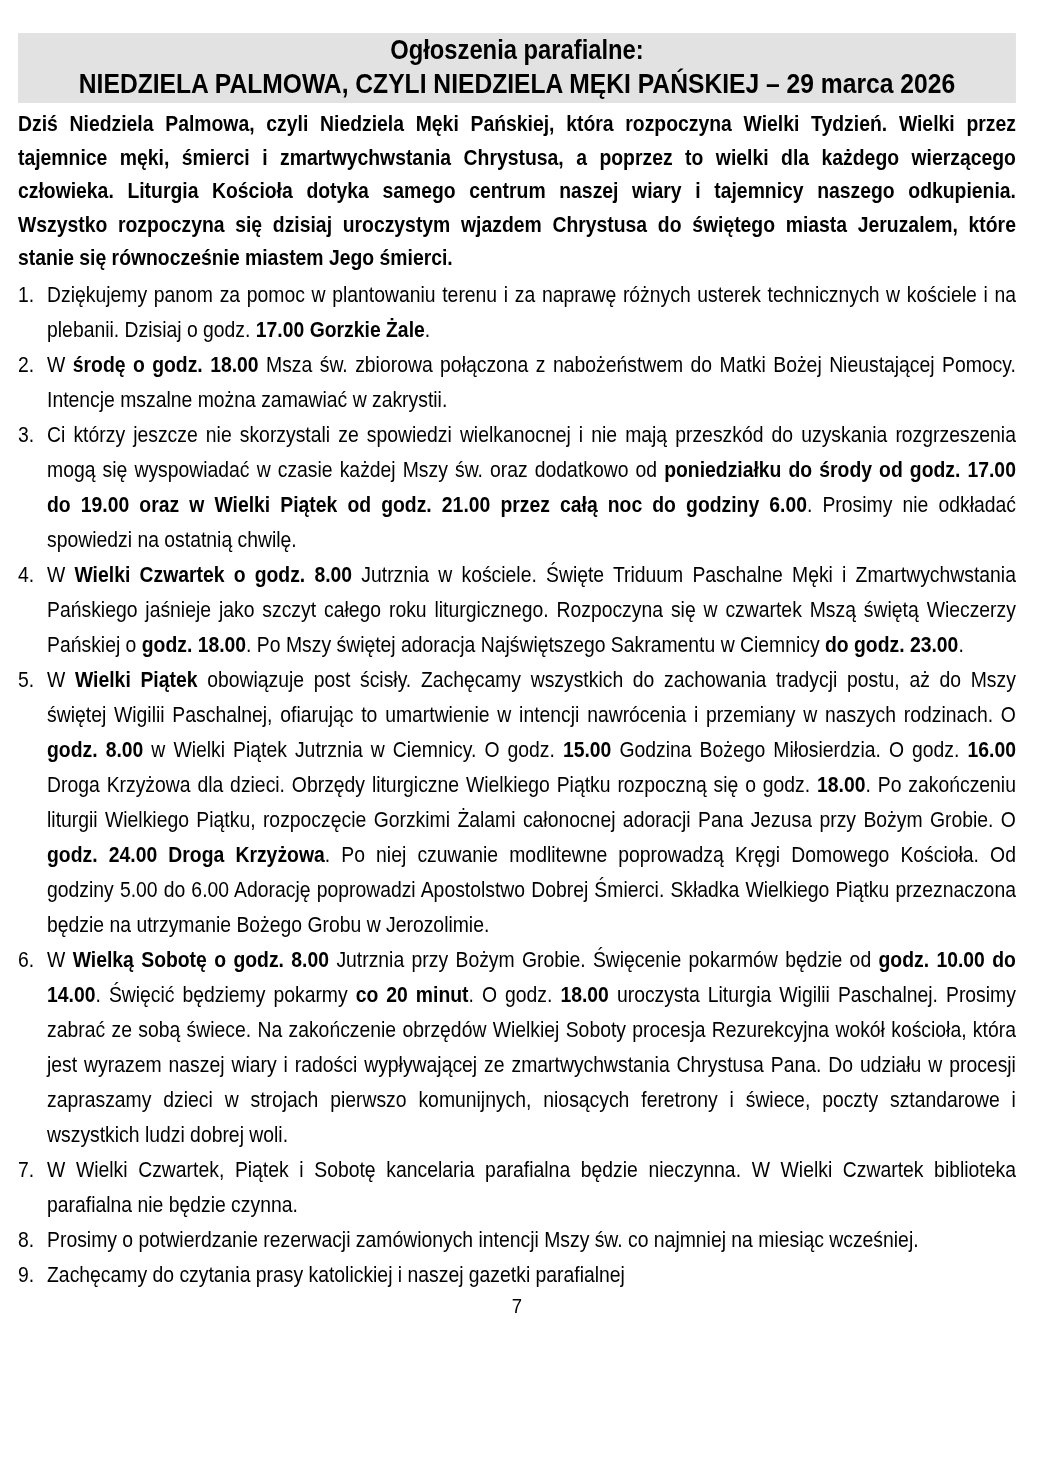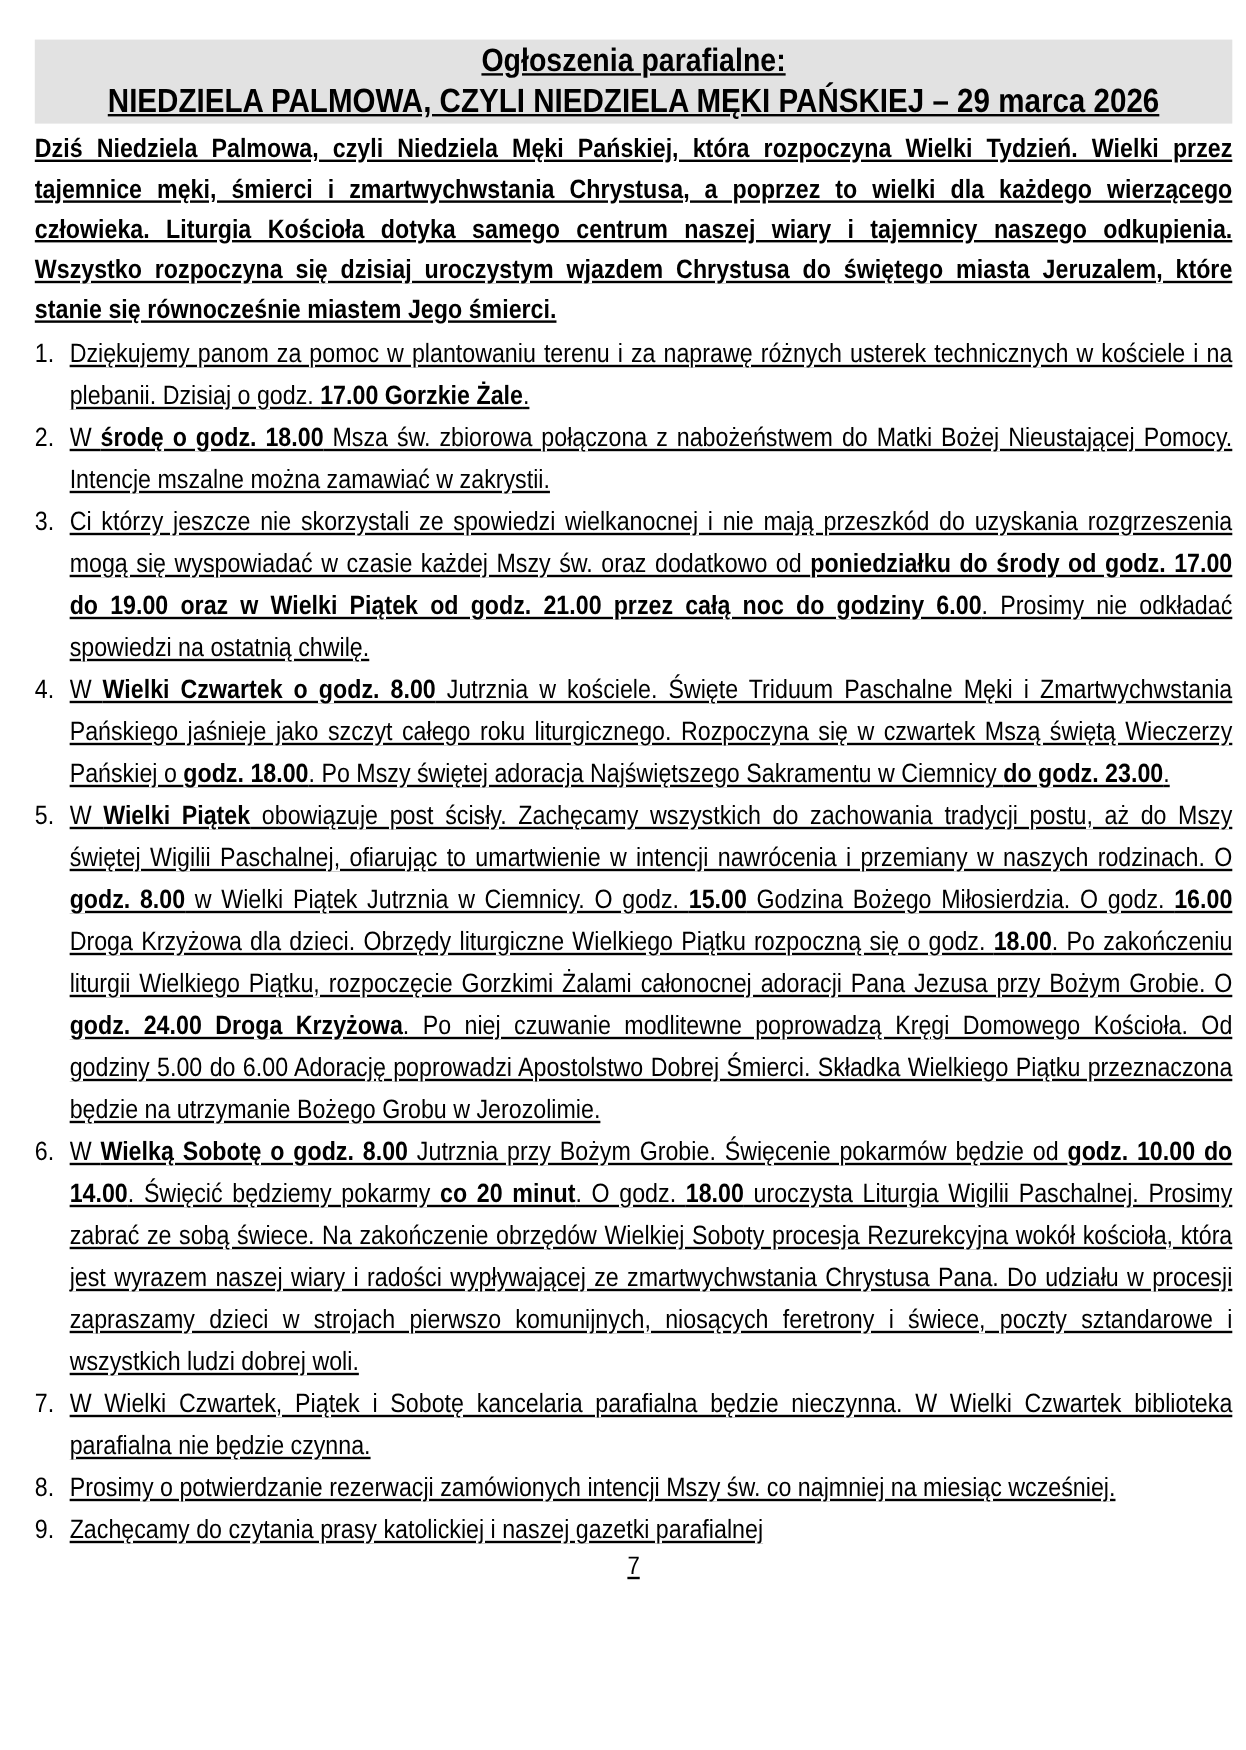--- a/index.html
+++ b/index.html
@@ -3,21 +3,21 @@
 <meta charset="utf-8">
 <style>
   * { box-sizing: border-box; margin: 0; padding: 0; }
   html, body {
     width: 1038px;
     background: #ffffff;
     color: #000000;
     font-family: "Liberation Sans", sans-serif;
   }
   body { height: 1458px; overflow: hidden; }
-  .sheet { padding: 33px 20px 0 29px; text-decoration: underline; }
+  .sheet { padding: 33px 20px 0 18px; }
   
   .scale-wrap {
     width: 1134px;
     transform: scaleX(0.88);
     transform-origin: 0 0;
   }
   .header-box {
     background: #e2e2e2;
     text-align: center;
     font-weight: bold;

